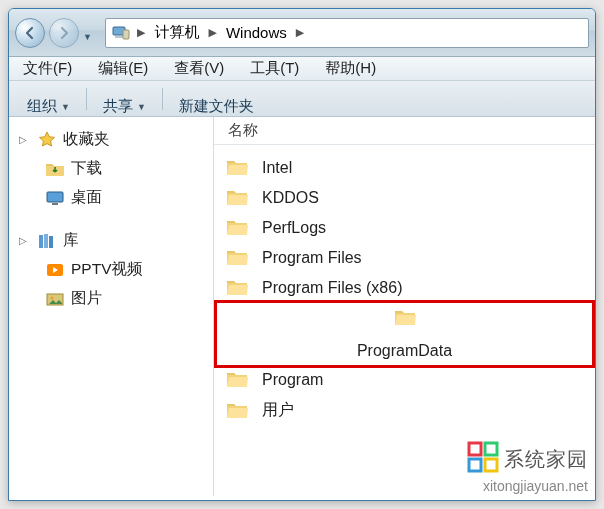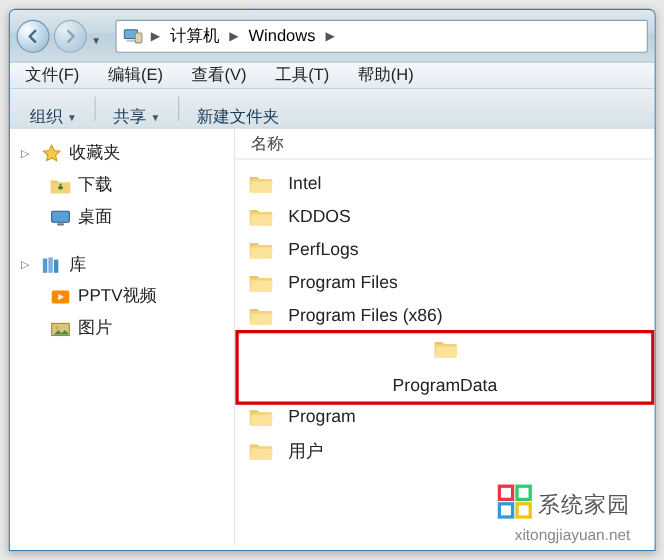--- a/index.html
+++ b/index.html
@@ -127,21 +127,21 @@
 }
 
 
 .folder-svg rect.back { fill: #f3d37a; }
 .folder-svg path.front { fill: #fce29b; }
 .folder-svg path.tab { fill: #e8c665; }
 
 
 .watermark {
   position: absolute;
-  right: 22px; bottom: 6px;
+  right: 7px; bottom: 6px;
   text-align: left;
   pointer-events: none;
 }
 .watermark .logo {
   display: inline-block; vertical-align: middle;
 }
 .watermark .txt {
   display: inline-block; vertical-align: middle;
   font-size: 20px; color: #555; letter-spacing: 1px;
 }

